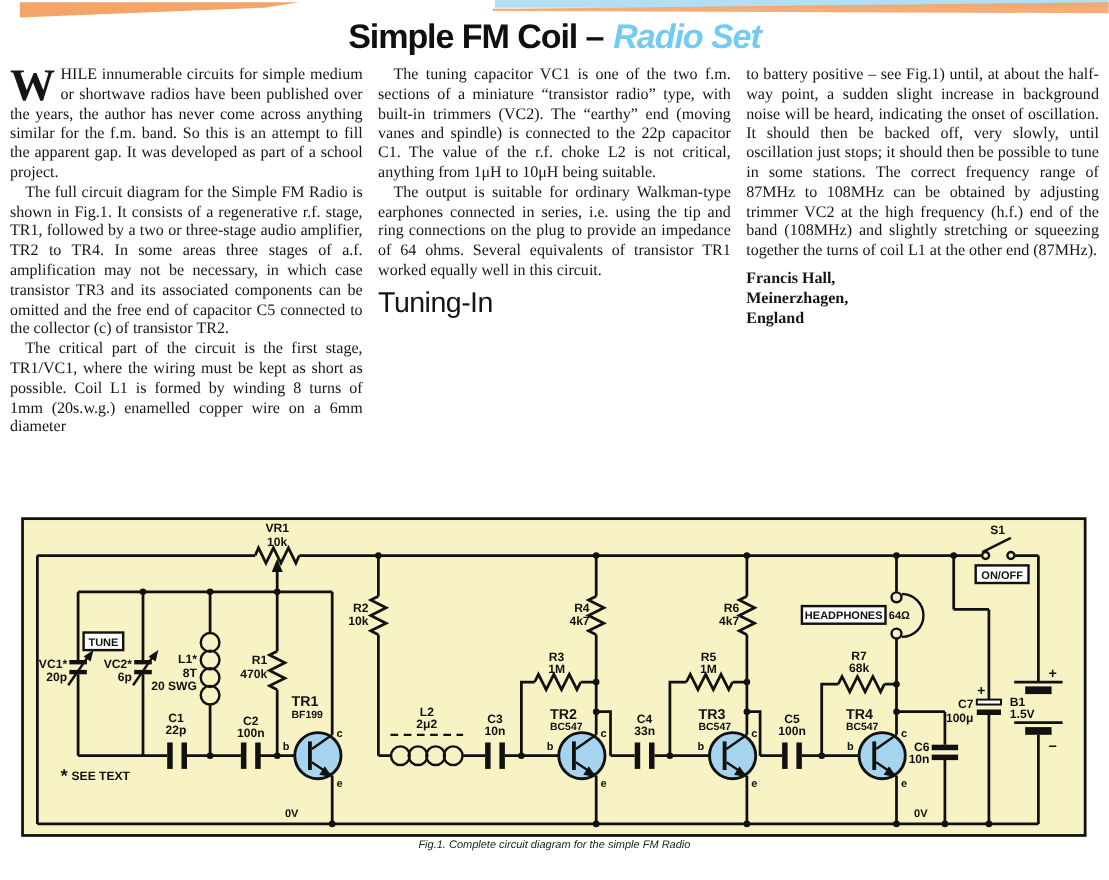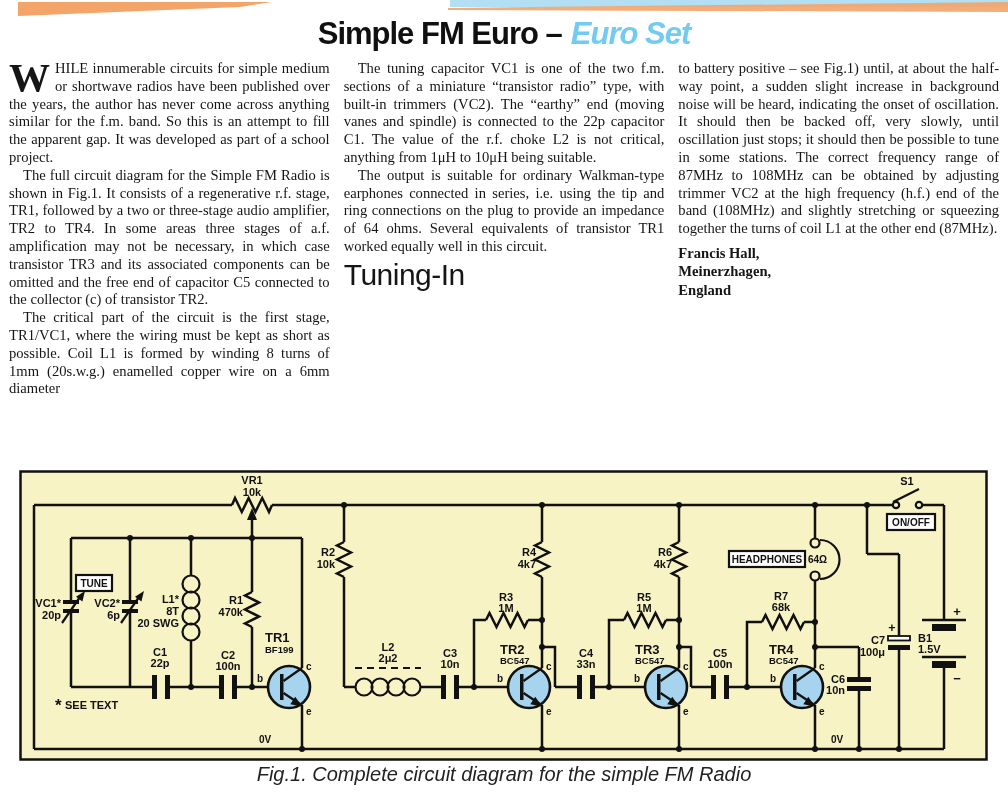--- a/index.html
+++ b/index.html
@@ -10,26 +10,26 @@
   .decor-blue{fill:var(--decor-blue,#b3dff4)}
   .masthead{position:absolute;top:16px;left:0;width:100%;text-align:center;
             font-family:"Liberation Sans",sans-serif;font-weight:bold;font-size:31px;
             letter-spacing:-1px;color:#101010;white-space:nowrap}
   .masthead .accent{color:var(--accent-blue,#74cbf1);font-style:italic;margin-left:9px}
   .columns{position:absolute;top:60px;left:9px;width:990px;display:flex;gap:14px}
   .col{flex:1;text-align:justify;font-size:14.6px;line-height:17.8px}
   .col p{margin:0}
   .col p.ind{text-indent:14px}
   .dropcap{float:left;font-size:41px;line-height:31px;font-weight:bold;padding:2px 5px 0 0}
-  h2.tuning{font-family:"Liberation Sans",sans-serif;font-weight:400;font-size:30px;
+  h2.tuning{font-family:"Liberation Sans",sans-serif;font-weight:400;font-size:26px;
             line-height:28px;margin:5px 0 3px;text-align:left;letter-spacing:-0.5px}
   .author{font-weight:bold;margin-top:6px;line-height:18.5px}
   .figure-box{position:absolute;top:470px;left:19px}
   .caption{position:absolute;top:763px;left:0;width:100%;text-align:center;
-           font-family:"Liberation Sans",sans-serif;font-style:italic;font-size:20px;color:#222}
+           font-family:"Liberation Sans",sans-serif;font-style:italic;font-size:10px;color:#222}
   svg text{font-family:"Liberation Sans",sans-serif;font-weight:bold;fill:#111}
   .t11{font-size:11px}.t10{font-size:10px}.t13{font-size:13px}.t9{font-size:9.5px}
   .t16{font-size:17px}.t12{font-size:12.5px}
   .mid{text-anchor:middle}.end{text-anchor:end}
   .w{stroke:#111;stroke-width:2.5;fill:none}
   .w2{stroke:#111;stroke-width:2.2;fill:none}
   .dash{stroke:#111;stroke-width:2;fill:none;stroke-dasharray:7 5}
   .dot{fill:#111;stroke:none}
   .blk{fill:#111;stroke:none}
   .tr-circle{fill:var(--transistor-fill,#a6d4ee);stroke:#111;stroke-width:2.6}
@@ -39,21 +39,21 @@
 </head>
 <body>
 
 <svg class="decor" width="1008" height="22">
   <rect x="450" y="0" width="558" height="7" class="decor-blue"></rect>
   <polygon points="18,2 272,2 240,7 18,16" class="decor-orange"></polygon>
   <polygon points="448,8 1008,2 1008,12 448,10" class="decor-orange" opacity="0.9"></polygon>
 </svg>
 
 <div class="masthead">
-  <span>Simple FM Euro –</span><span class="accent">Euro Set</span>
+  <span>Simple FM Coil –</span><span class="accent">Radio Set</span>
 </div>
 
 <div class="columns">
   <div class="col">
     <p><span class="dropcap">W</span><span>HILE innumerable circuits for simple medium or shortwave radios have been published over the years, the author has never come across anything similar for the f.m. band. So this is an attempt to fill the apparent gap. It was developed as part of a school project.</span></p>
     <p class="ind">The full circuit diagram for the Simple FM Radio is shown in Fig.1. It consists of a regenerative r.f. stage, TR1, followed by a two or three-stage audio amplifier, TR2 to TR4. In some areas three stages of a.f. amplification may not be necessary, in which case transistor TR3 and its associated components can be omitted and the free end of capacitor C5 connected to the collector (c) of transistor TR2.</p>
     <p class="ind">The critical part of the circuit is the first stage, TR1/VC1, where the wiring must be kept as short as possible. Coil L1 is formed by winding 8 turns of 1mm (20s.w.g.) enamelled copper wire on a 6mm diameter</p>
   </div>
   <div class="col">
     <p class="ind">The tuning capacitor VC1 is one of the two f.m. sections of a miniature “transistor radio” type, with built-in trimmers (VC2). The “earthy” end (moving vanes and spindle) is connected to the 22p capacitor C1. The value of the r.f. choke L2 is not critical, anything from 1μH to 10μH being suitable.</p>

